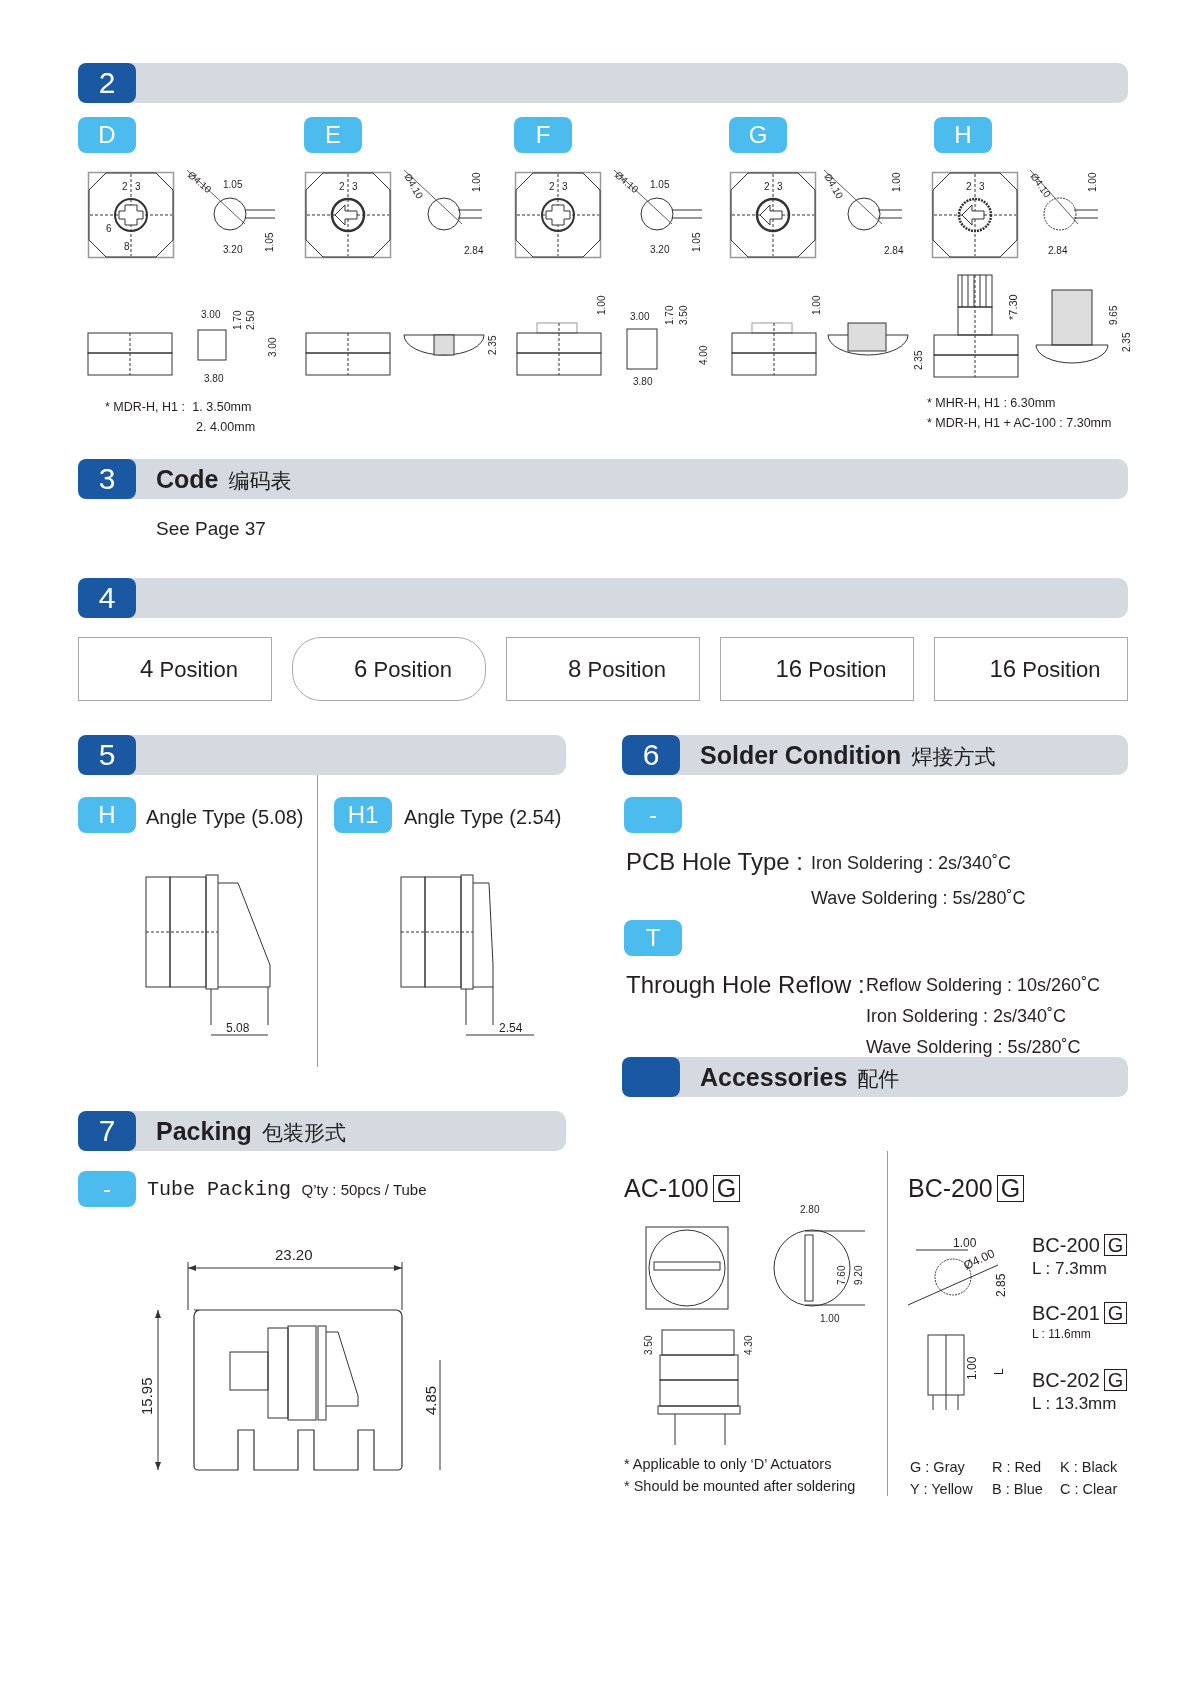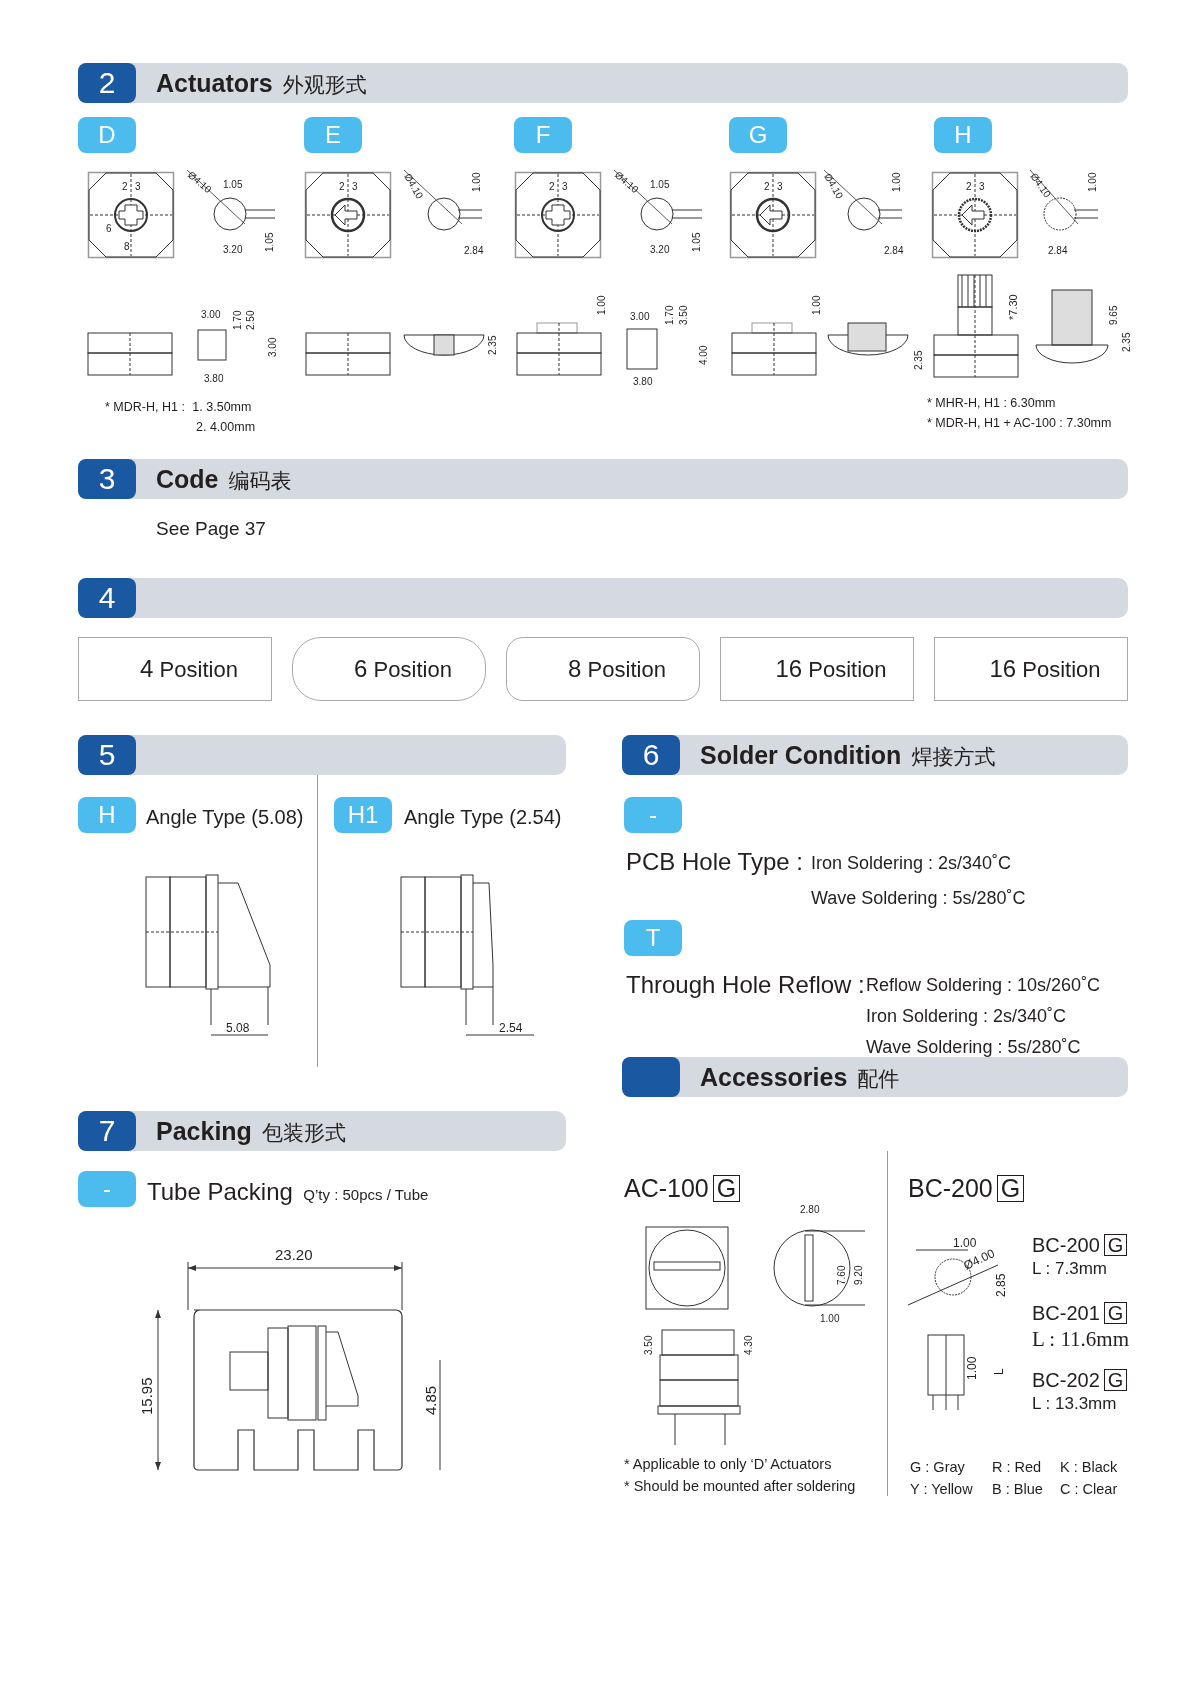--- a/index.html
+++ b/index.html
@@ -19,21 +19,20 @@
   .boxG { display: inline-block; border: 1.5px solid #231f20; padding: 0 3px; line-height: 1; margin-left: 4px; }
   .vdiv { position: absolute; width: 1px; background: #9a9a9a; }
   svg { position: absolute; overflow: visible; }
   svg text { font-family: "Liberation Sans", sans-serif; fill: #231f20; }
 </style>
 </head>
 <body>
 
 <div class="sec-bar" style="left:78px; top:63px; width:1050px;">
   <div class="sec-num">2</div>
-  <div class="sec-title"><span>Actuators</span><span class="cn">外观形式</span></div>
 </div>
 
 <div class="tag" style="left:78px; top:117px;">D</div>
 <div class="tag" style="left:304px; top:117px;">E</div>
 <div class="tag" style="left:514px; top:117px;">F</div>
 <div class="tag" style="left:729px; top:117px;">G</div>
 <div class="tag" style="left:934px; top:117px;">H</div>
 
 <svg style="left:88px; top:172px;" width="86" height="86" viewBox="0 0 86 86">
   <rect x="0.5" y="0.5" width="85" height="85" fill="none" stroke="#999" stroke-width="1.5"></rect>
@@ -208,21 +207,21 @@
   <div class="sec-num">3</div>
   <div class="sec-title"><span>Code</span><span class="cn">编码表</span></div>
 </div>
 <div class="abs t-md" style="left:156px; top:518px; font-size:19px;">See Page 37</div>
 
 <div class="sec-bar" style="left:78px; top:578px; width:1050px;">
   <div class="sec-num">4</div>
 </div>
 <div class="pos-box" style="left:78px;"><span class="n">4</span> <span>Position</span></div>
 <div class="pos-box" style="left:292px;border-radius:29px;"><span class="n">6</span> <span>Position</span></div>
-<div class="pos-box" style="left:506px;border-radius:17px;"><span class="n">8</span> <span>Position</span></div>
+<div class="pos-box" style="left:506px;"><span class="n">8</span> <span>Position</span></div>
 <div class="pos-box" style="left:720px;"><span class="n">16</span> <span>Position</span></div>
 <div class="pos-box" style="left:934px;"><span class="n">16</span> <span>Position</span></div>
 
 <div class="sec-bar" style="left:78px; top:735px; width:488px;">
   <div class="sec-num">5</div>
 </div>
 <div class="vdiv" style="left:317px; top:775px; height:292px;"></div>
 
 <div class="tag" style="left:78px; top:797px;">H</div>
 <div class="abs t-md" style="left:146px; top:806px; font-size:20px;">Angle Type (5.08)</div>
@@ -266,21 +265,21 @@
 <div class="abs t-md" style="left:866px; top:975px;">Reflow Soldering : 10s/260˚C</div>
 <div class="abs t-md" style="left:866px; top:1006px;">Iron Soldering : 2s/340˚C</div>
 <div class="abs t-md" style="left:866px; top:1037px;">Wave Soldering : 5s/280˚C</div>
 
 <div class="sec-bar" style="left:78px; top:1111px; width:488px;">
   <div class="sec-num">7</div>
   <div class="sec-title"><span>Packing</span><span class="cn">包装形式</span></div>
 </div>
 <div class="tag" style="left:78px; top:1171px;">-</div>
 <div class="abs" style="left:147px; top:1178px; white-space:nowrap;">
-  <span style="font-size:24px;">Tube Packing</span>
+  <span style="font-size:20px;font-family:Liberation Mono, monospace;">Tube Packing</span>
   <span style="font-size:15px; margin-left:6px;">Q’ty : 50pcs / Tube</span>
 </div>
 
 <svg style="left:140px; top:1240px;" width="340" height="230">
   <line x1="48" y1="28" x2="262" y2="28" stroke="#333"></line>
   <polygon points="48,28 56,25 56,31" fill="#333"></polygon>
     <polygon points="262,28 254,25 254,31" fill="#333"></polygon>
   <line x1="48" y1="22" x2="48" y2="70" stroke="#333"></line>
     <line x1="262" y1="22" x2="262" y2="70" stroke="#333"></line>
   <text x="135" y="20" font-size="15">23.20</text>
@@ -348,21 +347,21 @@
   <text x="68" y="145" font-size="12" transform="rotate(-90 68 145)">1.00</text>
   <text x="95" y="140" font-size="12" transform="rotate(-90 95 140)">L</text>
 </svg>
 
 <div class="abs" style="left:1032px; top:1234px;">
   <div class="t-md" style="font-size:20px;"><span>BC-200</span><span class="boxG">G</span></div>
   <div class="t-md" style="font-size:17px; margin-top:2px;">L : 7.3mm</div>
 </div>
 <div class="abs" style="left:1032px; top:1302px;">
   <div class="t-md" style="font-size:20px;"><span>BC-201</span><span class="boxG">G</span></div>
-  <div class="t-md" style="font-size:21px; margin-top:2px;font-family:Liberation Serif, serif;">L : 11.6mm</div>
+  <div class="t-md" style="font-size:12px; margin-top:2px;">L : 11.6mm</div>
 </div>
 <div class="abs" style="left:1032px; top:1369px;">
   <div class="t-md" style="font-size:20px;"><span>BC-202</span><span class="boxG">G</span></div>
   <div class="t-md" style="font-size:17px; margin-top:2px;">L : 13.3mm</div>
 </div>
 
 <div class="abs" style="left:910px; top:1456px; font-size:14.5px; line-height:22px;">
   <div style="display:flex; white-space:nowrap;">
     <span style="width:82px;">G : Gray</span>
     <span style="width:68px;">R : Red</span>

